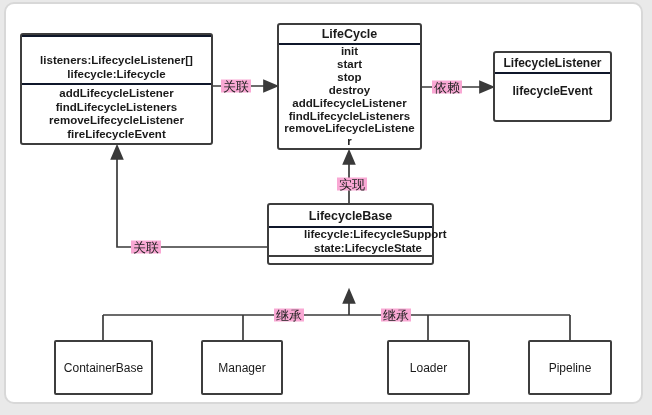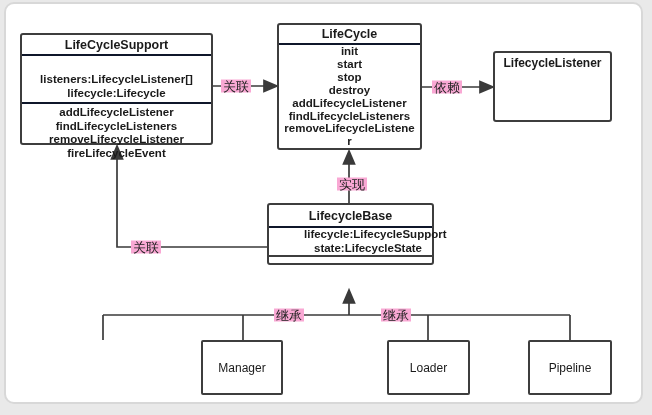--- a/index.html
+++ b/index.html
@@ -135,21 +135,20 @@
         <line x1="243" y1="315" x2="243" y2="340"></line>
         <line x1="428" y1="315" x2="428" y2="340"></line>
         <line x1="570" y1="315" x2="570" y2="340"></line>
         <line x1="349" y1="315" x2="349" y2="301"></line>
         <polygon points="349,290 343.5,303 354.5,303"></polygon>
       </g>
     </g>
   </svg>
 
   <div class="uml-class c-support">
-    <div class="uml-title">LifeCycleSupport</div>
     <div class="uml-sec sec-fields">listeners:LifecycleListener[]
 lifecycle:Lifecycle</div>
     <div class="uml-sec sec-methods">addLifecycleListener
 findLifecycleListeners
 removeLifecycleListener
 fireLifecycleEvent</div>
   </div>
 
   <div class="uml-class c-lifecycle">
     <div class="uml-title">LifeCycle</div>
@@ -158,29 +157,33 @@
 stop
 destroy
 addLifecycleListener
 findLifecycleListeners
 removeLifecycleListene
 r</div>
   </div>
 
   <div class="uml-class c-listener">
     <div class="uml-title">LifecycleListener</div>
+    <div class="uml-sec sec-methods">lifecycleEvent</div>
   </div>
 
   <div class="uml-class c-base">
     <div class="uml-title">LifecycleBase</div>
     <div class="uml-sec sec-fields">lifecycle:LifecycleSupport
 state:LifecycleState</div>
     <div class="empty-sec"></div>
   </div>
 
+  <div class="uml-class simple c-containerbase">
+    <span>ContainerBase</span>
+  </div>
   <div class="uml-class simple c-loader">
     <span>Loader</span>
   </div>
   <div class="uml-class simple c-manager">
     <span>Manager</span>
   </div>
   <div class="uml-class simple c-pipeline">
     <span>Pipeline</span>
   </div>
 

